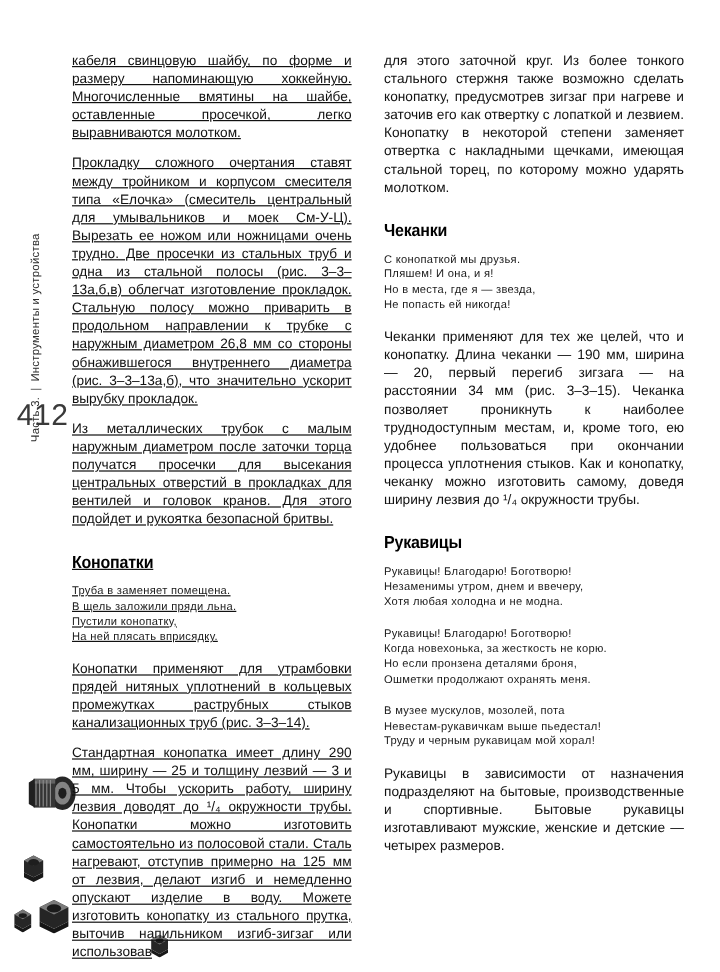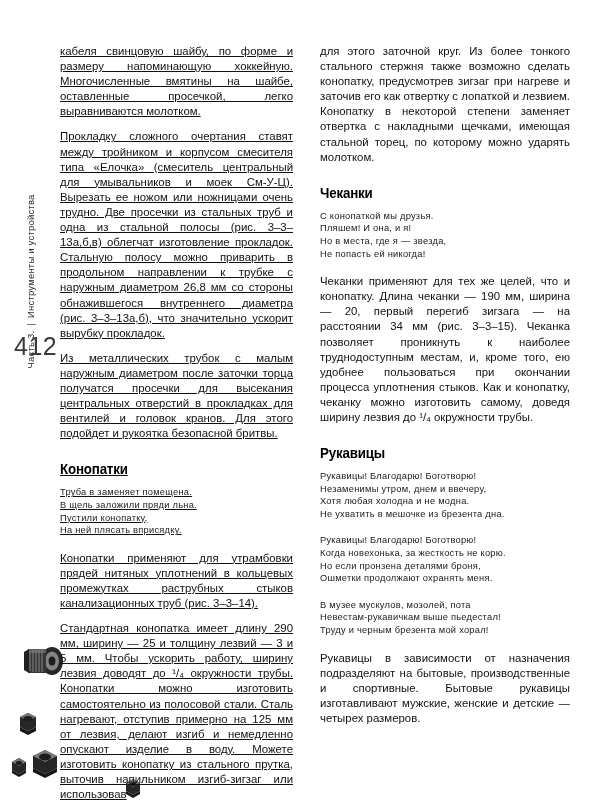--- a/index.html
+++ b/index.html
@@ -204,33 +204,32 @@
       </div>
 
       <p class="body">Чеканки применяют для тех же целей, что и конопатку. Длина чеканки — 190 мм, ширина — 20, первый перегиб зигзага — на расстоянии 34 мм (рис. 3–3–15). Чеканка позволяет проникнуть к наиболее труднодоступным местам, и, кроме того, ею удобнее пользоваться при окончании процесса уплотнения стыков. Как и конопатку, чеканку можно изготовить самому, доведя ширину лезвия до ¹/₄ окружности трубы.</p>
 
       <h2 class="section">Рукавицы</h2>
 
       <div class="verse">
         <span class="line">Рукавицы! Благодарю! Боготворю!</span>
         <span class="line">Незаменимы утром, днем и ввечеру,</span>
         <span class="line">Хотя любая холодна и не модна.</span>
-        <span class="line">Не ухватить в мешочке из брезента дна.</span>
       </div>
 
       <div class="verse">
         <span class="line">Рукавицы! Благодарю! Боготворю!</span>
         <span class="line">Когда новехонька, за жесткость не корю.</span>
         <span class="line">Но если пронзена деталями броня,</span>
         <span class="line">Ошметки продолжают охранять меня.</span>
       </div>
 
       <div class="verse">
         <span class="line">В музее мускулов, мозолей, пота</span>
         <span class="line">Невестам-рукавичкам выше пьедестал!</span>
-        <span class="line">Труду и черным брезента мой хорал!</span>
+        <span class="line">Труду и черным рукавицам мой хорал!</span>
       </div>
 
       <p class="body">Рукавицы в зависимости от назначения подразделяют на бытовые, производственные и спортивные. Бытовые рукавицы изготавливают мужские, женские и детские — четырех размеров.</p>
     </div>
 
   </div>
 </div>
 
 </body></html>

